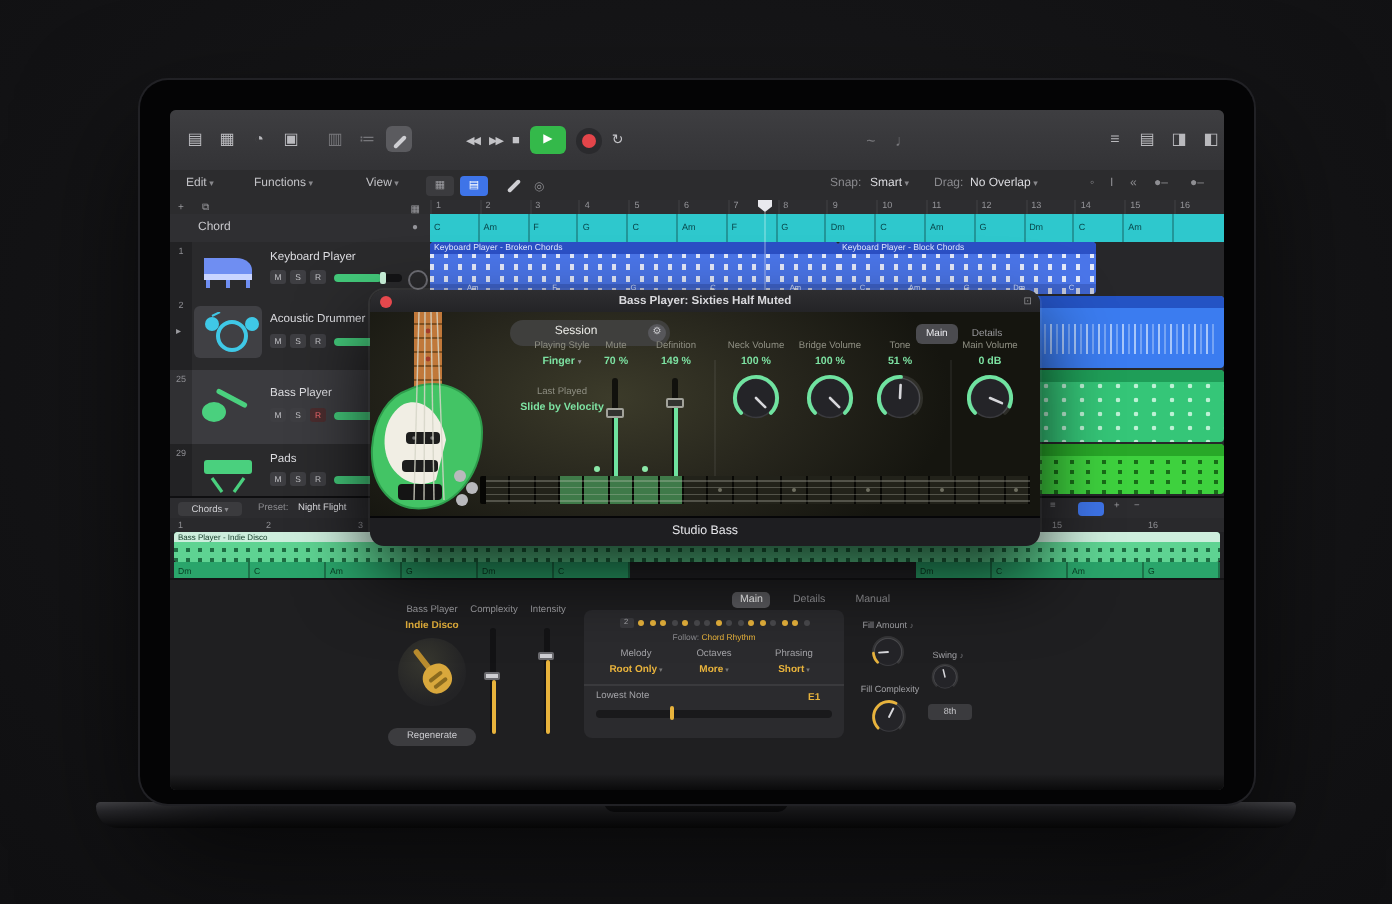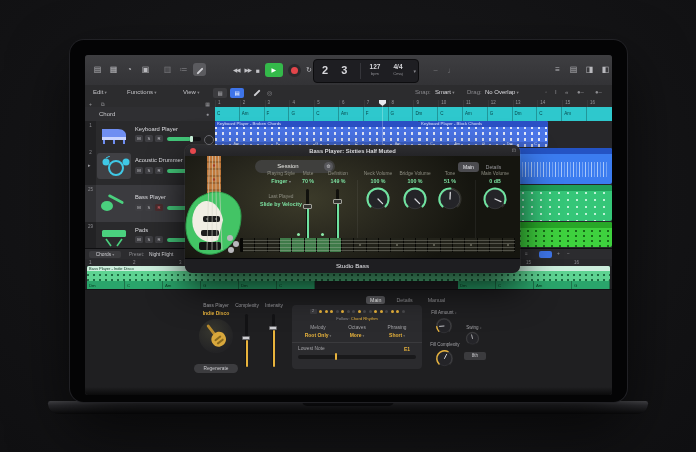--- a/index.html
+++ b/index.html
@@ -197,33 +197,20 @@
         <span class="tbi dim" style="left:92px;top:8px">≔</span>
         <span class="tbi active" style="left:108px;top:8px"><span class="pencil" style="position:static;display:inline-block"></span></span>
         <div class="transport">
           <span class="tpi">◀◀</span>
           <span class="tpi">▶▶</span>
           <span class="tpi" style="font-size:6.5px;letter-spacing:0">■</span>
           <span class="play-btn">▶</span>
           <span class="rec-btn"></span>
           <span class="tpi" style="font-size:7px;letter-spacing:0">↻</span>
         </div>
-        <div class="lcd">
-          <span class="pos">2 3</span>
-          <span class="sep" style="left:46px"></span>
-          <span class="b2">
-              <span class="big">127</span>
-              <span class="small">bpm</span>
-            </span>
-          <span class="b3">
-              <span class="big">4/4</span>
-              <span class="small">Cmaj</span>
-            </span>
-          <span class="chev">▾</span>
-        </div>
         <span class="tbi dim" style="left:344px;top:9px">~</span>
         <span class="tbi dim" style="left:360px;top:9px">♩</span>
         <span class="tbi" style="left:466px;top:8px">≡</span>
         <span class="tbi" style="left:482px;top:8px">▤</span>
         <span class="tbi" style="left:498px;top:8px">◨</span>
         <span class="tbi" style="left:514px;top:8px">◧</span>
       </div>
 
       <div class="menubar">
         <span class="menu" style="left:8px">Edit</span>

